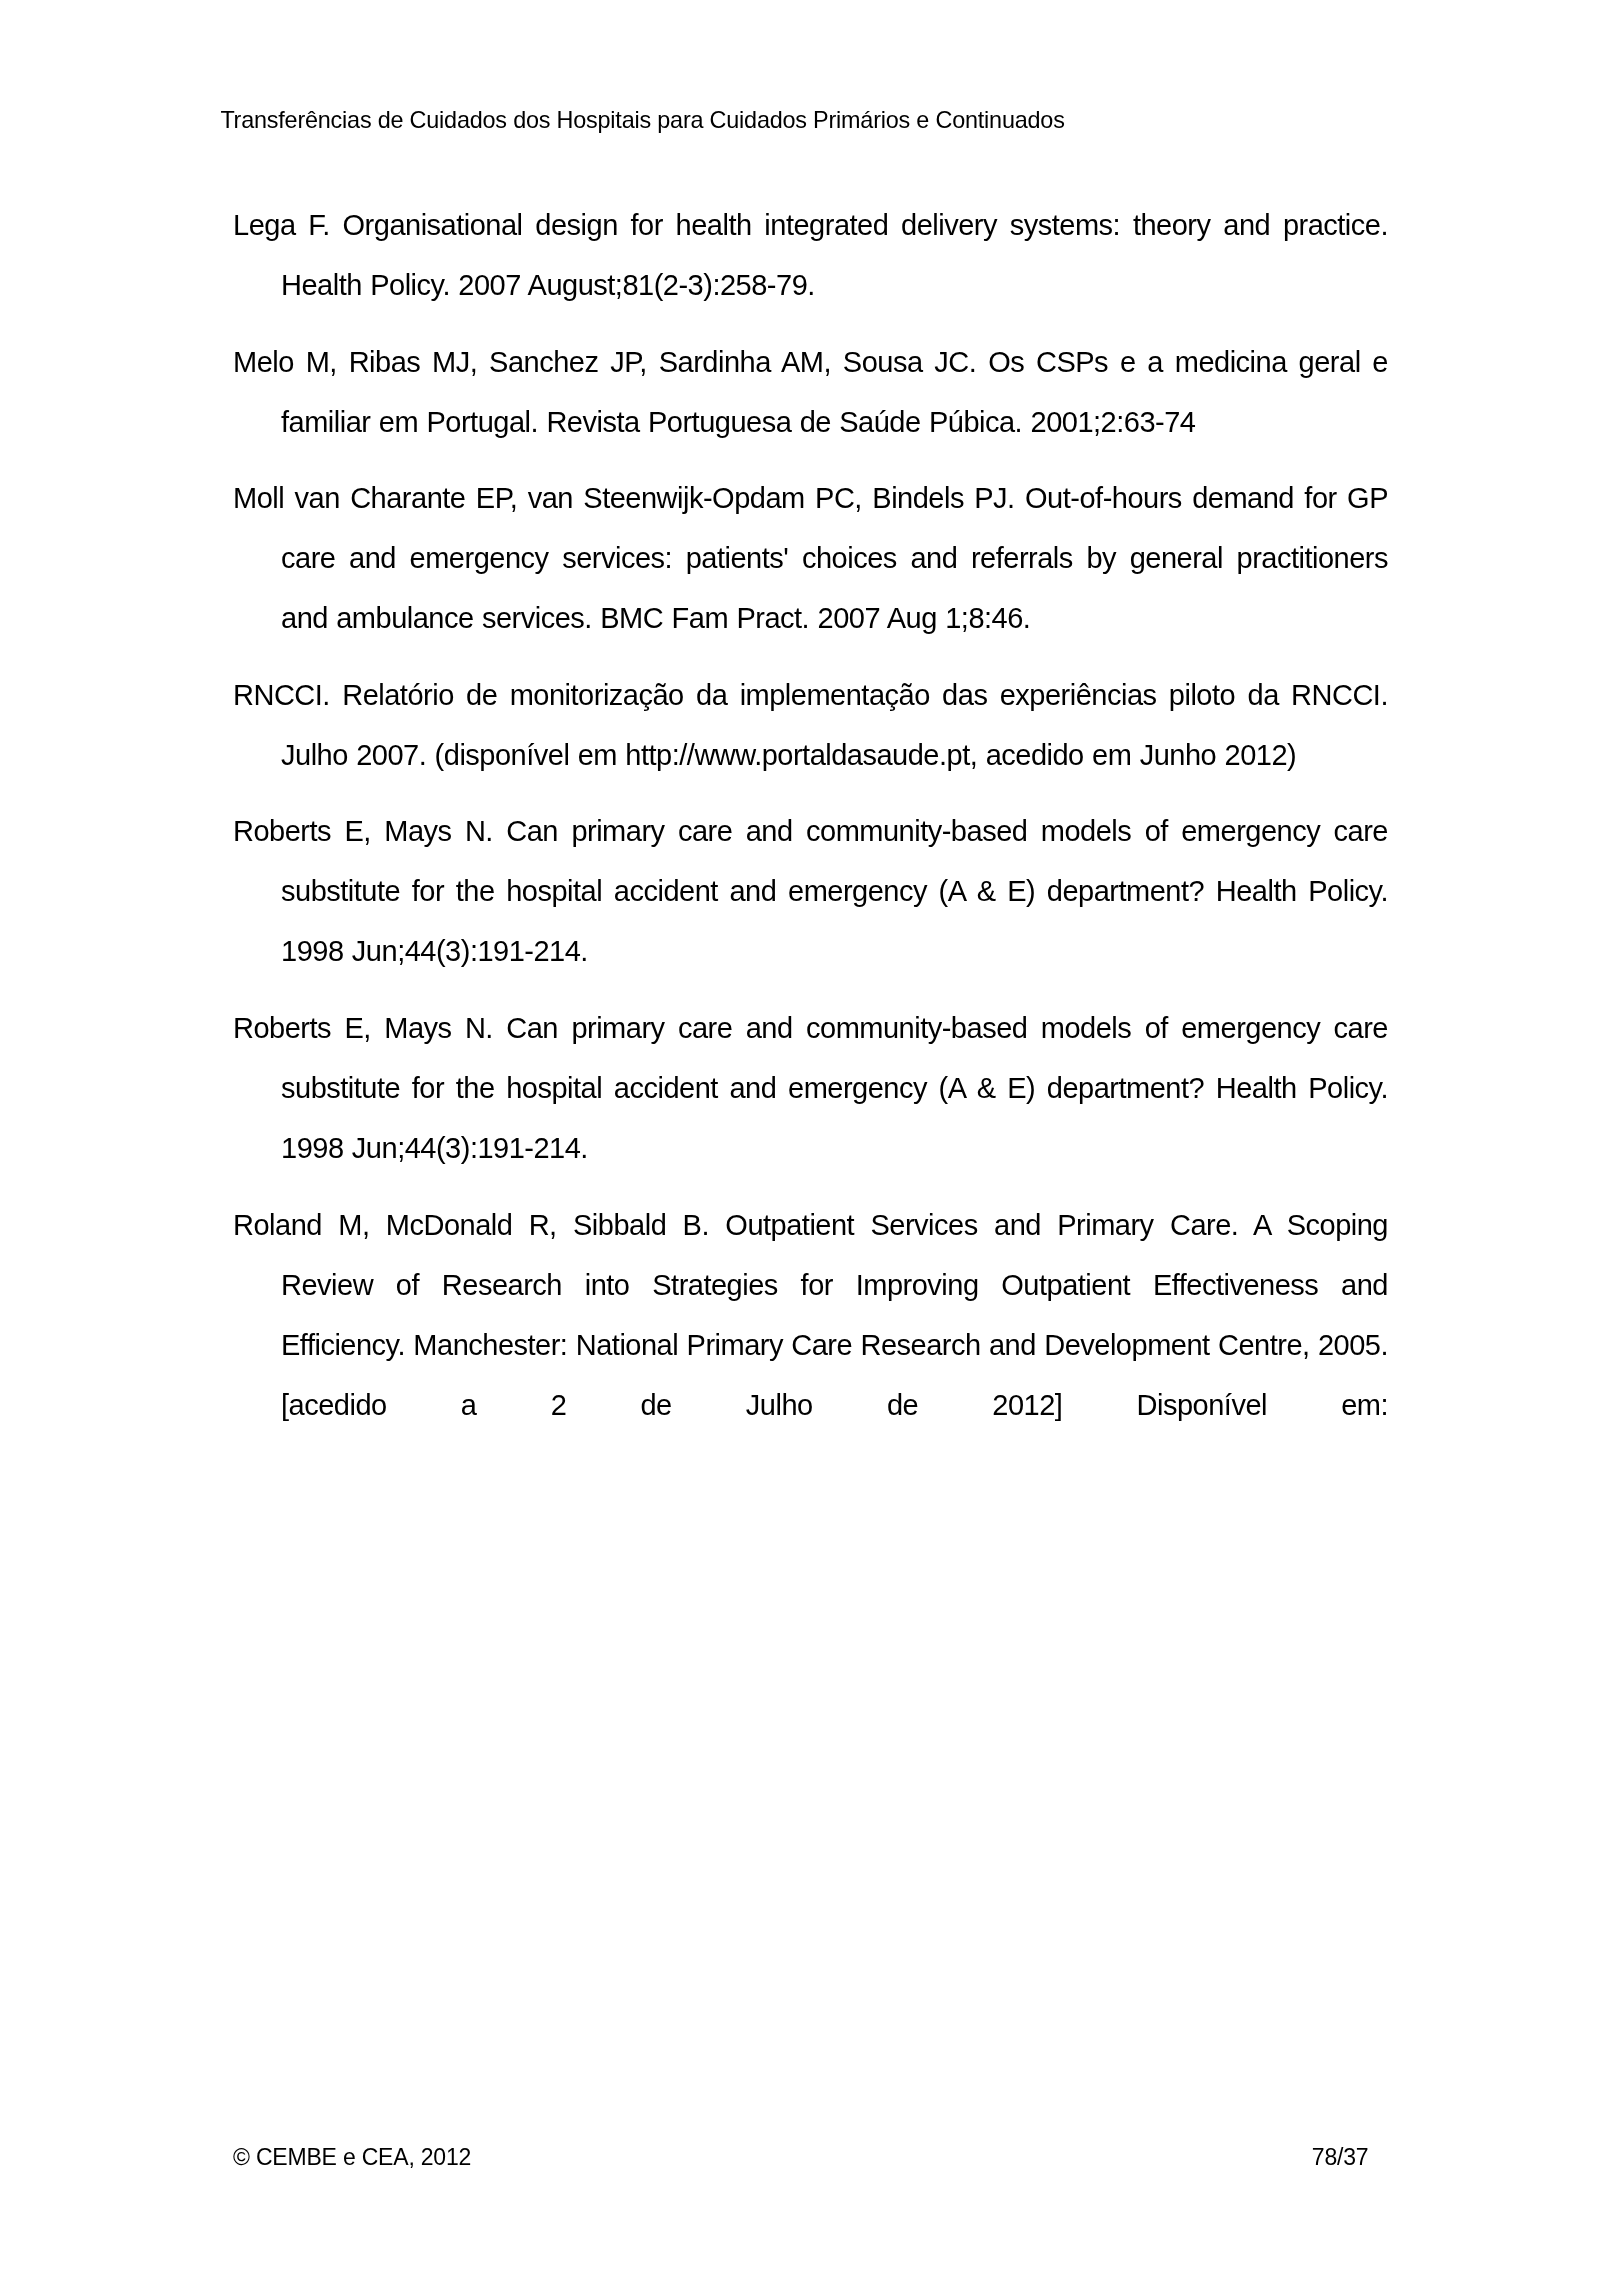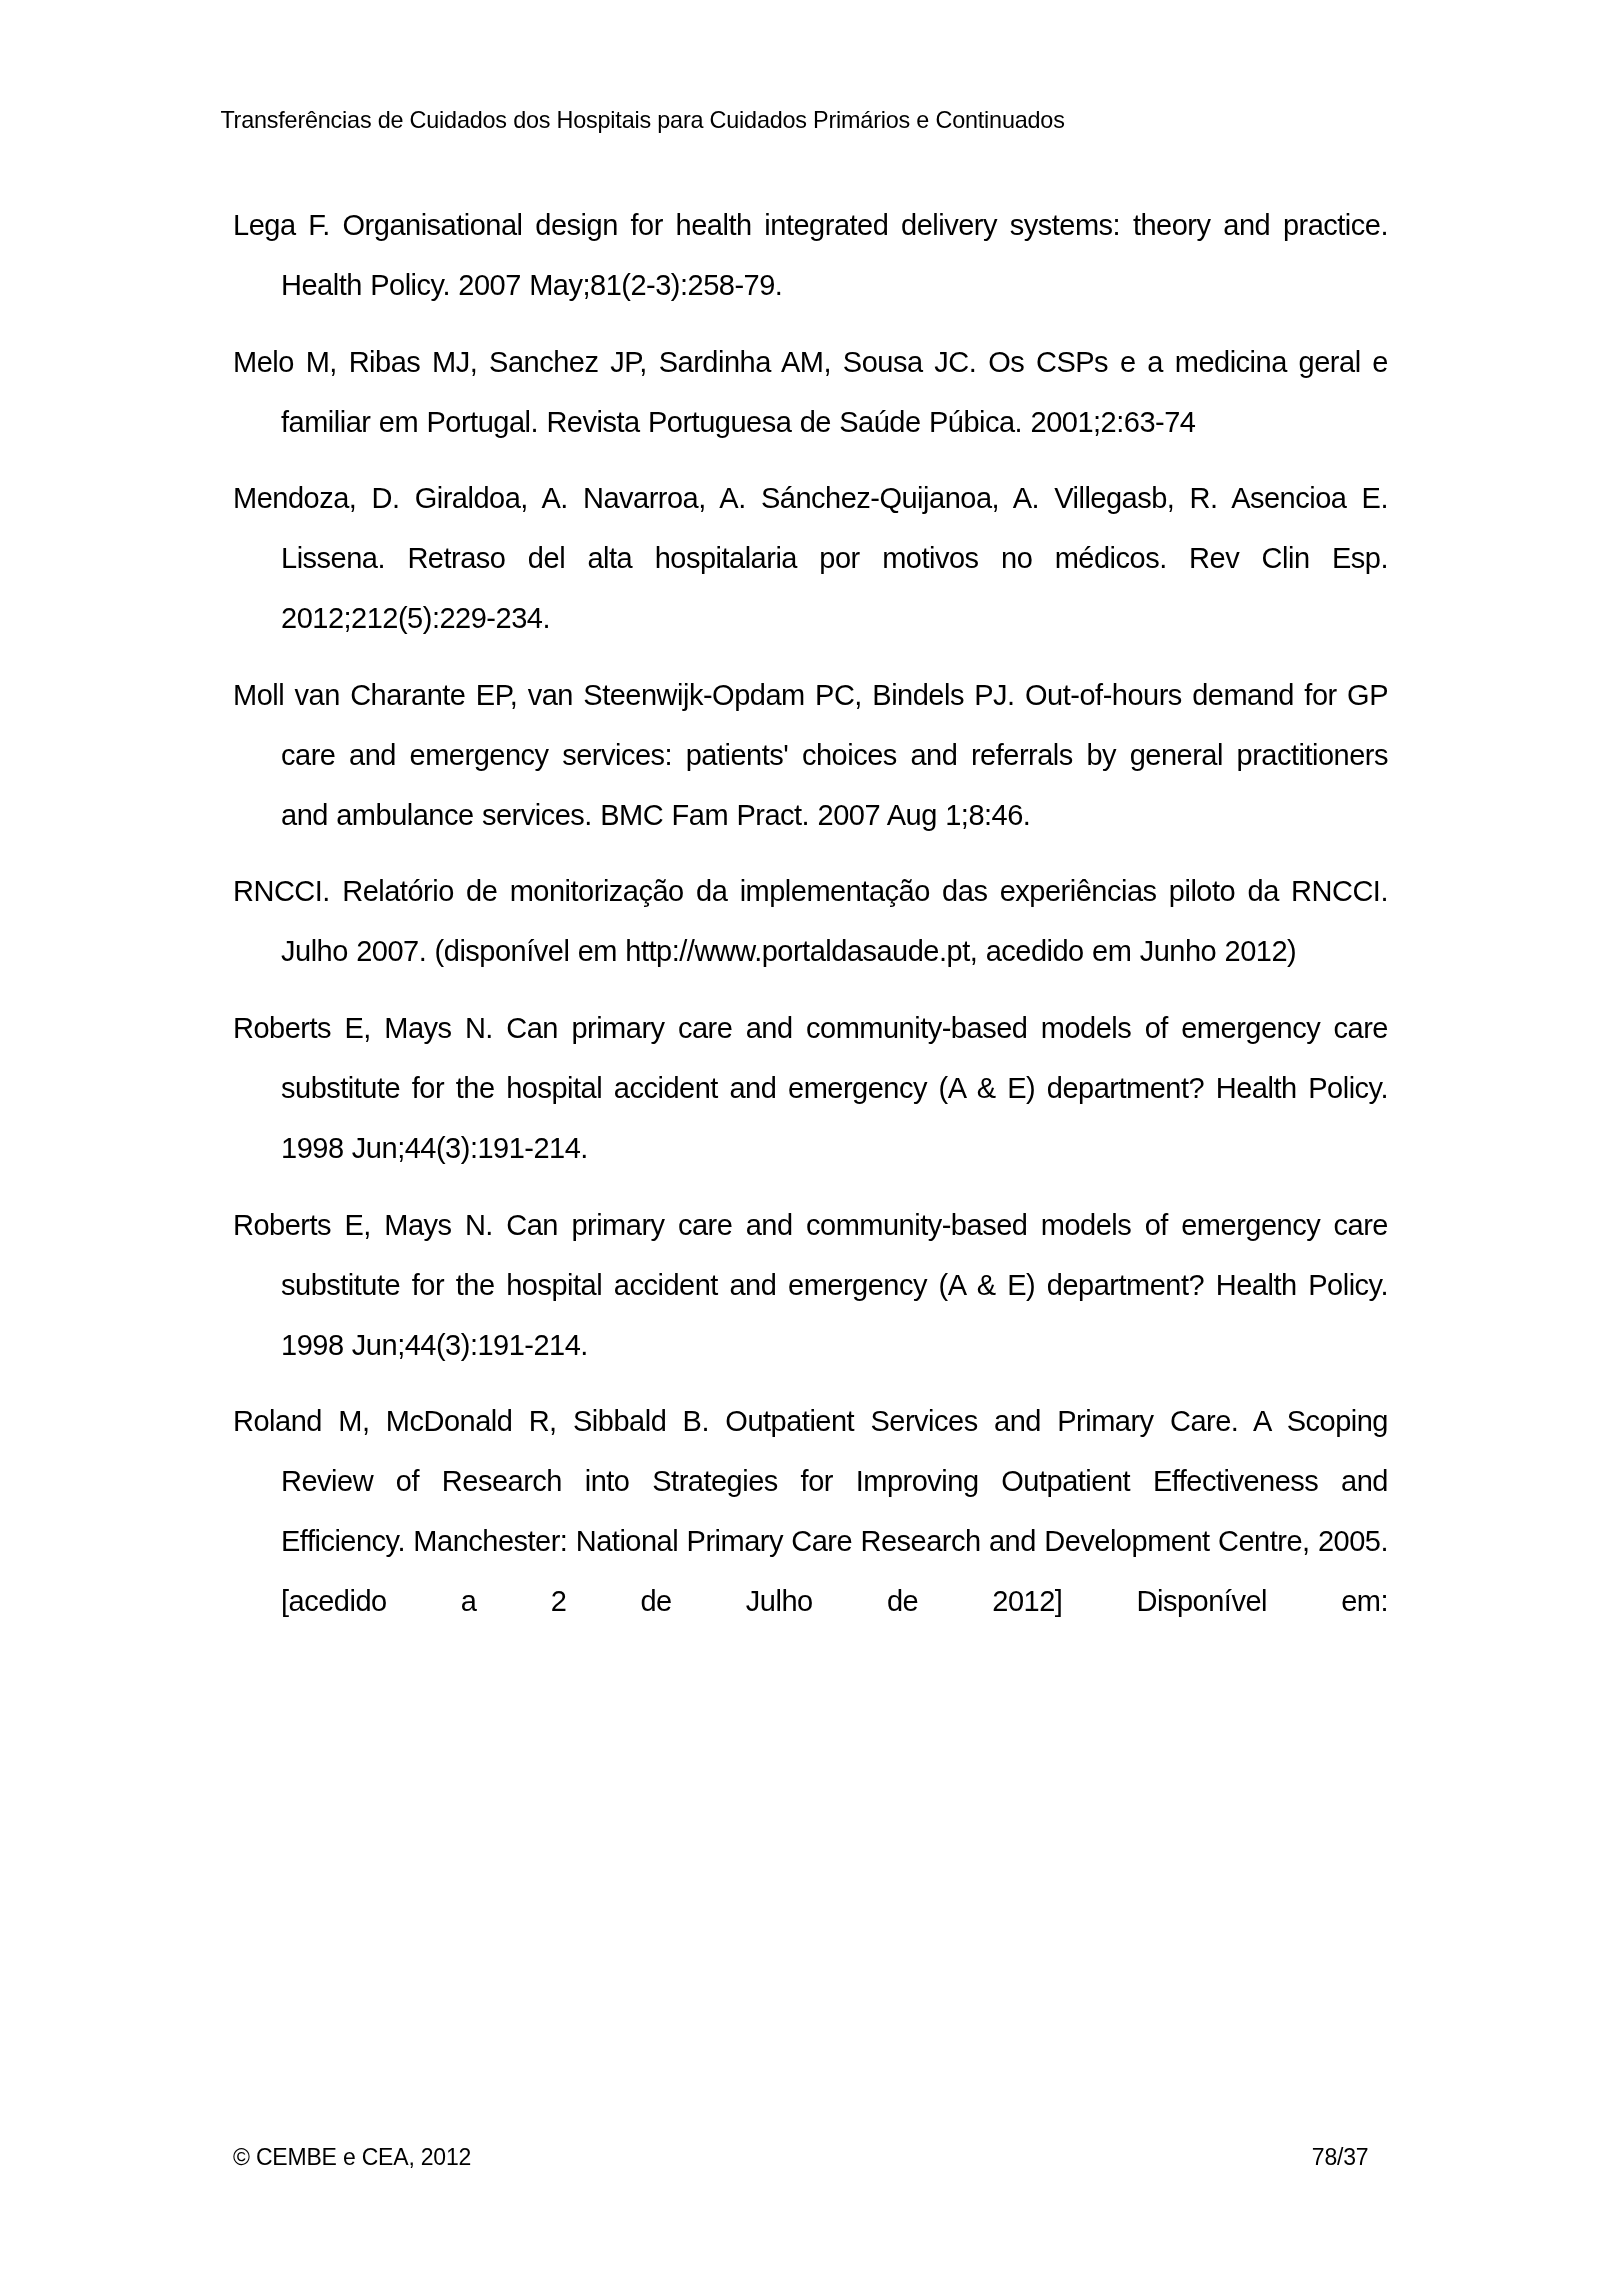--- a/index.html
+++ b/index.html
@@ -68,23 +68,22 @@
     }
   </style>
 </head>
 <body>
 
 <div class="page-header">
   <span>Transferências de Cuidados dos Hospitais para Cuidados Primários e Continuados</span>
 </div>
 
 <div class="references">
-  <p class="ref">Lega F. Organisational design for health integrated delivery systems: theory and practice. Health Policy. 2007 May;81(2-3):258-79.</p>
+  <p class="ref">Lega F. Organisational design for health integrated delivery systems: theory and practice. Health Policy. 2007 August;81(2-3):258-79.</p>
   <p class="ref">Melo M, Ribas MJ, Sanchez JP, Sardinha AM, Sousa JC. Os CSPs e a medicina geral e familiar em Portugal. Revista Portuguesa de Saúde Púbica. 2001;2:63-74</p>
-  <p class="ref">Mendoza, D. Giraldoa, A. Navarroa, A. Sánchez-Quijanoa, A. Villegasb, R. Asencioa E. Lissena. Retraso del alta hospitalaria por motivos no médicos. Rev Clin Esp. 2012;212(5):229-234.</p>
   <p class="ref">Moll van Charante EP, van Steenwijk-Opdam PC, Bindels PJ. Out-of-hours demand for GP care and emergency services: patients' choices and referrals by general practitioners and ambulance services. BMC Fam Pract. 2007 Aug 1;8:46.</p>
   <p class="ref">RNCCI. Relatório de monitorização da implementação das experiências piloto da RNCCI. Julho 2007. (disponível em http://www.portaldasaude.pt, acedido em Junho 2012)</p>
   <p class="ref">Roberts E, Mays N. Can primary care and community-based models of emergency care substitute for the hospital accident and emergency (A &amp; E) department? Health Policy. 1998 Jun;44(3):191-214.</p>
   <p class="ref">Roberts E, Mays N. Can primary care and community-based models of emergency care substitute for the hospital accident and emergency (A &amp; E) department? Health Policy. 1998 Jun;44(3):191-214.</p>
   <p class="ref justify-last">Roland M, McDonald R, Sibbald B. Outpatient Services and Primary Care. A Scoping Review of Research into Strategies for Improving Outpatient Effectiveness and Efficiency. Manchester: National Primary Care Research and Development Centre, 2005. [acedido a 2 de Julho de 2012] Disponível em:</p>
 </div>
 
 <div class="page-footer">
   <span class="footer-left">© CEMBE e CEA, 2012</span>
   <span class="footer-right">78/37</span>

